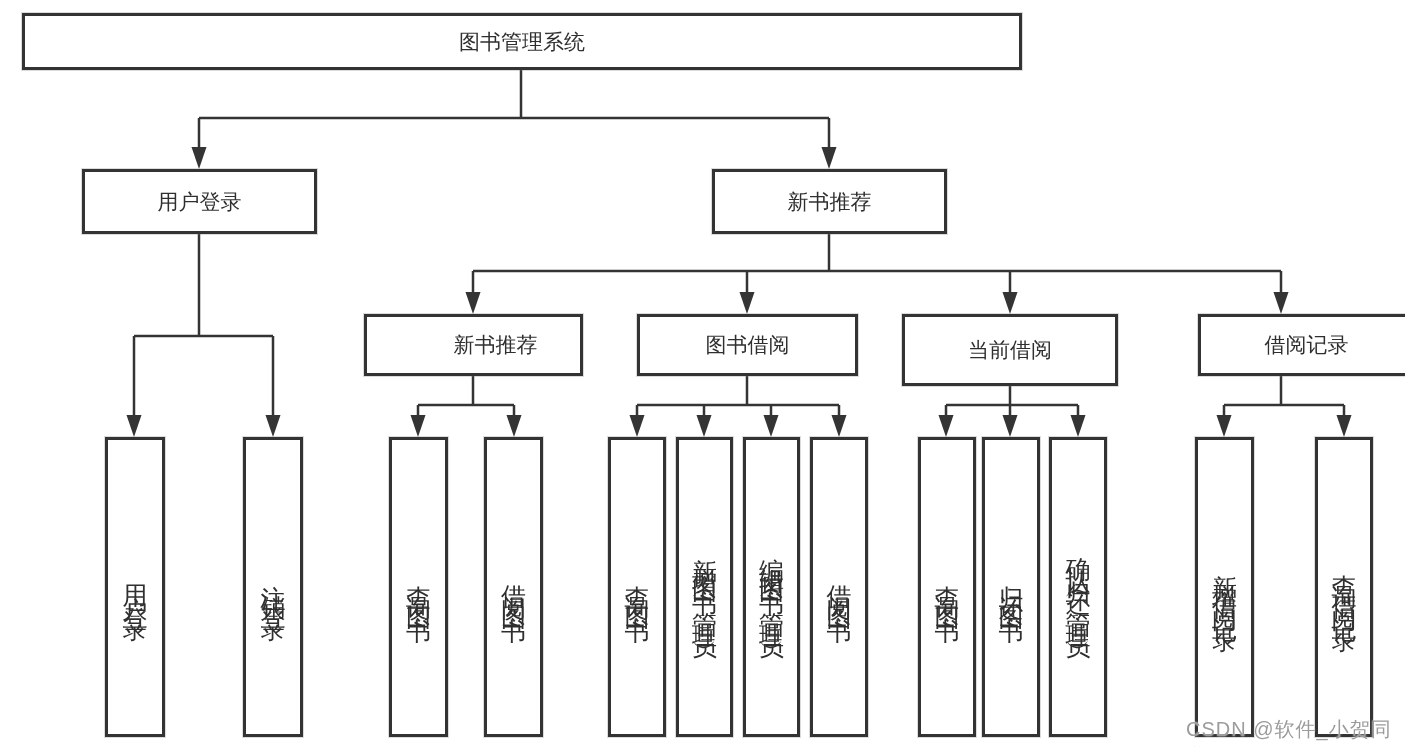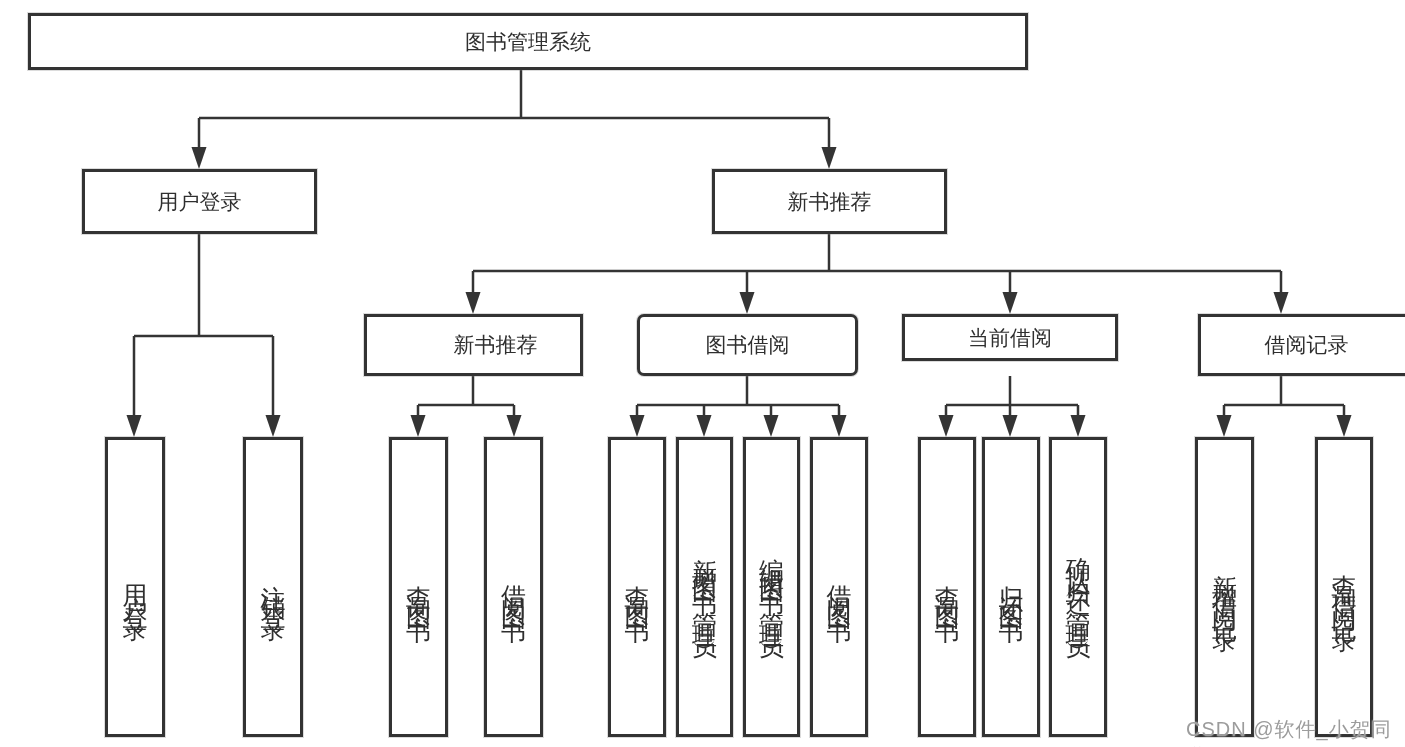--- a/index.html
+++ b/index.html
@@ -64,28 +64,28 @@
       <polygon points="763.5,415 778.5,415 771,437"></polygon>
       <polygon points="831.5,415 846.5,415 839,437"></polygon>
       <polygon points="938.5,415 953.5,415 946,437"></polygon>
       <polygon points="1002.5,415 1017.5,415 1010,437"></polygon>
       <polygon points="1070.5,415 1085.5,415 1078,437"></polygon>
       <polygon points="1216.5,415 1231.5,415 1224,437"></polygon>
       <polygon points="1336.5,415 1351.5,415 1344,437"></polygon>
     </g>
   </svg>
 
-  <div class="node" style="left:28px; top:13px; width:1000px; height:57px;">图书管理系统</div>
+  <div class="node" style="left:22px; top:13px; width:1000px; height:57px;">图书管理系统</div>
 
   <div class="node" style="left:82px; top:169px; width:235px; height:65px;">用户登录</div>
   <div class="node" style="left:712px; top:169px; width:235px; height:65px;">新书推荐</div>
 
   <div class="node" style="left:364px; top:314px; width:219px; height:62px;padding-left:44px;">新书推荐</div>
-  <div class="node" style="left:637px; top:314px; width:221px; height:62px;border-radius:7px;">图书借阅</div>
-  <div class="node" style="left:902px; top:314px; width:216px; height:47px;">当前借阅</div>
+  <div class="node" style="left:637px; top:314px; width:221px; height:62px;">图书借阅</div>
+  <div class="node" style="left:902px; top:314px; width:216px; height:72px;">当前借阅</div>
   <div class="node" style="left:1198px; top:314px; width:217px; height:62px;">借阅记录</div>
 
   <div class="node leaf" style="left:105px; top:437px; width:60px; height:300px;">用户登录</div>
   <div class="node leaf" style="left:243px; top:437px; width:60px; height:300px;">注销登录</div>
   <div class="node leaf" style="left:389px; top:437px; width:59px; height:300px;">查询图书</div>
   <div class="node leaf" style="left:484px; top:437px; width:59px; height:300px;">借阅图书</div>
   <div class="node leaf" style="left:608px; top:437px; width:58px; height:300px;">查询图书</div>
   <div class="node leaf" style="left:676px; top:437px; width:57px; height:300px;">新增图书（管理员）</div>
   <div class="node leaf" style="left:743px; top:437px; width:57px; height:300px;">编辑图书（管理员）</div>
   <div class="node leaf" style="left:810px; top:437px; width:58px; height:300px;">借阅图书</div>

